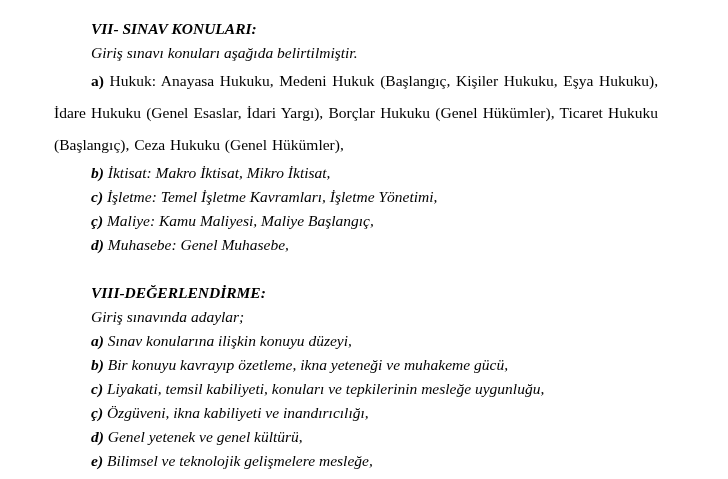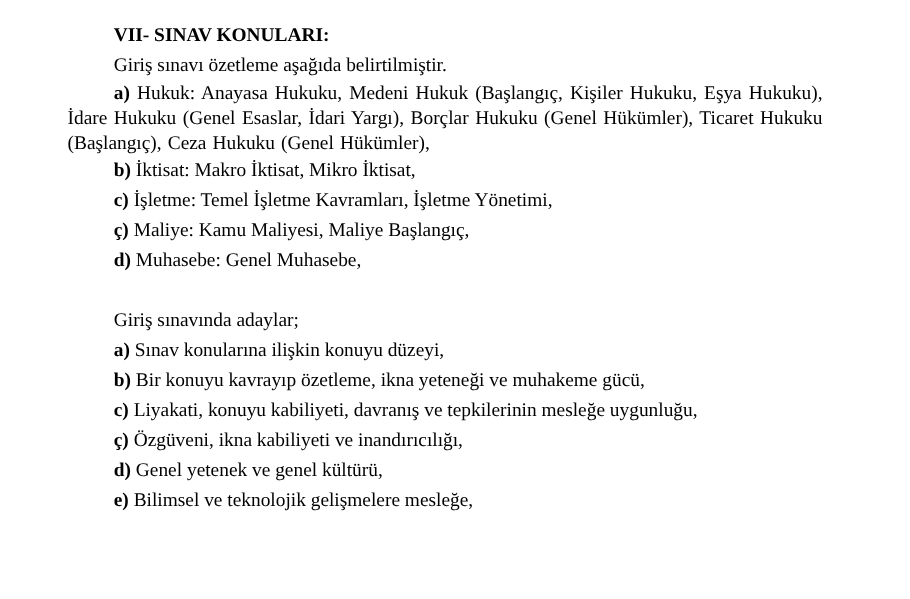--- a/index.html
+++ b/index.html
@@ -19,49 +19,50 @@
     .page {
       position: absolute;
       left: 54px;
       top: 17px;
       width: 604px;
     }
     .line {
       line-height: 24px;
       height: 24px;
       white-space: nowrap;
+      font-style: italic;
     }
     .indent {
       padding-left: 37px;
     }
     .heading {
       font-weight: bold;
       padding-left: 37px;
     }
     .para {
-      line-height: 20px;
+      line-height: 32px;
       text-align: justify;
       text-align-last: left;
       text-indent: 37px;
       word-spacing: 1px;
     }
     .lbl {
       font-weight: bold;
     }
     .gap {
       height: 24px;
     }
   </style>
 </head>
 <body>
 
 <div class="page">
 
   <div class="line heading">VII- SINAV KONULARI:</div>
-  <div class="line indent">Giriş sınavı özetleme aşağıda belirtilmiştir.</div>
+  <div class="line indent">Giriş sınavı konuları aşağıda belirtilmiştir.</div>
 
   <div class="para">
     <span class="lbl">a)</span>
     <span>Hukuk: Anayasa Hukuku, Medeni Hukuk (Başlangıç, Kişiler Hukuku, Eşya Hukuku), İdare Hukuku (Genel Esaslar, İdari Yargı), Borçlar Hukuku (Genel Hükümler), Ticaret Hukuku (Başlangıç), Ceza Hukuku (Genel Hükümler),</span>
   </div>
 
   <div class="line indent">
     <span class="lbl">b)</span>
     <span>İktisat: Makro İktisat, Mikro İktisat,</span>
   </div>
@@ -73,33 +74,34 @@
     <span class="lbl">ç)</span>
     <span>Maliye: Kamu Maliyesi, Maliye Başlangıç,</span>
   </div>
   <div class="line indent">
     <span class="lbl">d)</span>
     <span>Muhasebe: Genel Muhasebe,</span>
   </div>
 
   <div class="gap"></div>
 
+  <div class="line heading">VIII-DEĞERLENDİRME:</div>
   <div class="line indent">Giriş sınavında adaylar;</div>
 
   <div class="line indent">
     <span class="lbl">a)</span>
     <span>Sınav konularına ilişkin konuyu düzeyi,</span>
   </div>
   <div class="line indent">
     <span class="lbl">b)</span>
     <span>Bir konuyu kavrayıp özetleme, ikna yeteneği ve muhakeme gücü,</span>
   </div>
   <div class="line indent">
     <span class="lbl">c)</span>
-    <span>Liyakati, konuyu kabiliyeti, davranış ve tepkilerinin mesleğe uygunluğu,</span>
+    <span>Liyakati, temsil kabiliyeti, konuları ve tepkilerinin mesleğe uygunluğu,</span>
   </div>
   <div class="line indent">
     <span class="lbl">ç)</span>
     <span>Özgüveni, ikna kabiliyeti ve inandırıcılığı,</span>
   </div>
   <div class="line indent">
     <span class="lbl">d)</span>
     <span>Genel yetenek ve genel kültürü,</span>
   </div>
   <div class="line indent">

